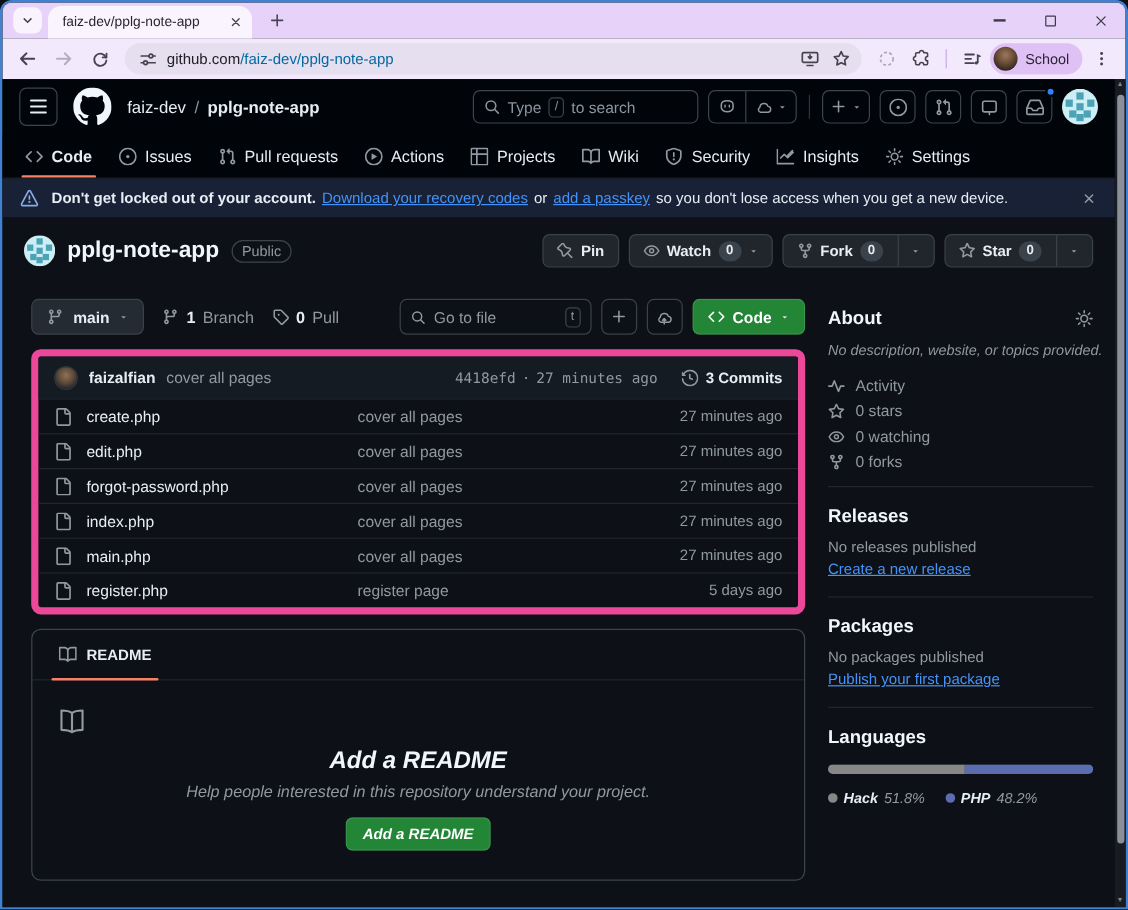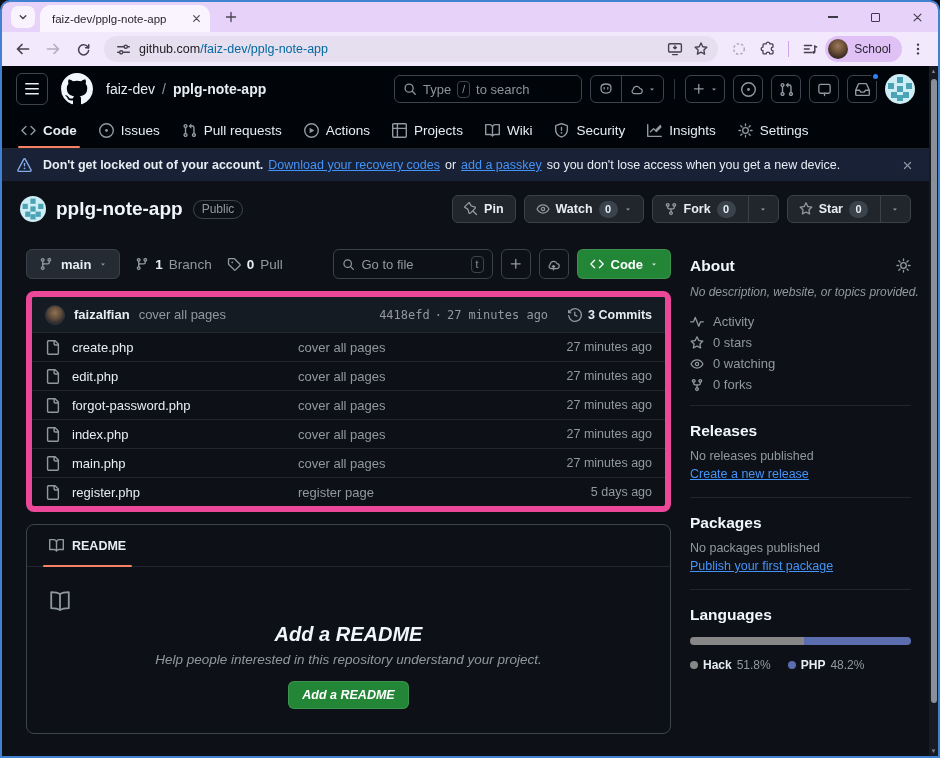--- a/index.html
+++ b/index.html
@@ -134,21 +134,21 @@
 .sb-sec.first { border-top:none; padding-top:15px; padding-bottom:10px; }
 .sb-h { font-size:15.5px; font-weight:700; color:#f0f6fc; display:flex; align-items:center; line-height:19px; }
 .sb-gear { margin-left:auto; color:#9198a1; }
 .sb-desc { font-style:italic; color:#9198a1; font-size:12px; margin-top:10px; white-space:nowrap; }
 .sb-list { margin-top:12px; }
 .sb-item { display:flex; align-items:center; gap:9px; color:#9198a1; font-size:13px; height:21px; }
 .sb-item .ic { color:#9198a1; }
 .sb-empty { color:#9198a1; font-size:12.5px; margin-top:9px; }
 .sb-link { display:inline-block; color:#4493f8; font-size:12.5px; margin-top:4px; text-decoration:underline; }
 .lang-bar { margin-top:13px; display:flex; height:8px; border-radius:5px; overflow:hidden; background:#21262d; }
-.lang-legend { display:flex; gap:17px; margin-top:13px; font-size:12px; align-items:flex-end; }
+.lang-legend { display:flex; gap:17px; margin-top:13px; font-size:12px; align-items:flex-end;font-style:italic; }
 .lang-item { display:flex; align-items:center; gap:5px; color:#9198a1; }
 .lang-dot { width:8px; height:8px; border-radius:50%; }
 .lang-name { color:#e6edf3; font-weight:700; }
 </style>
 </head>
 <body>
 
 <div class="win">
 
   <div class="titlebar">

